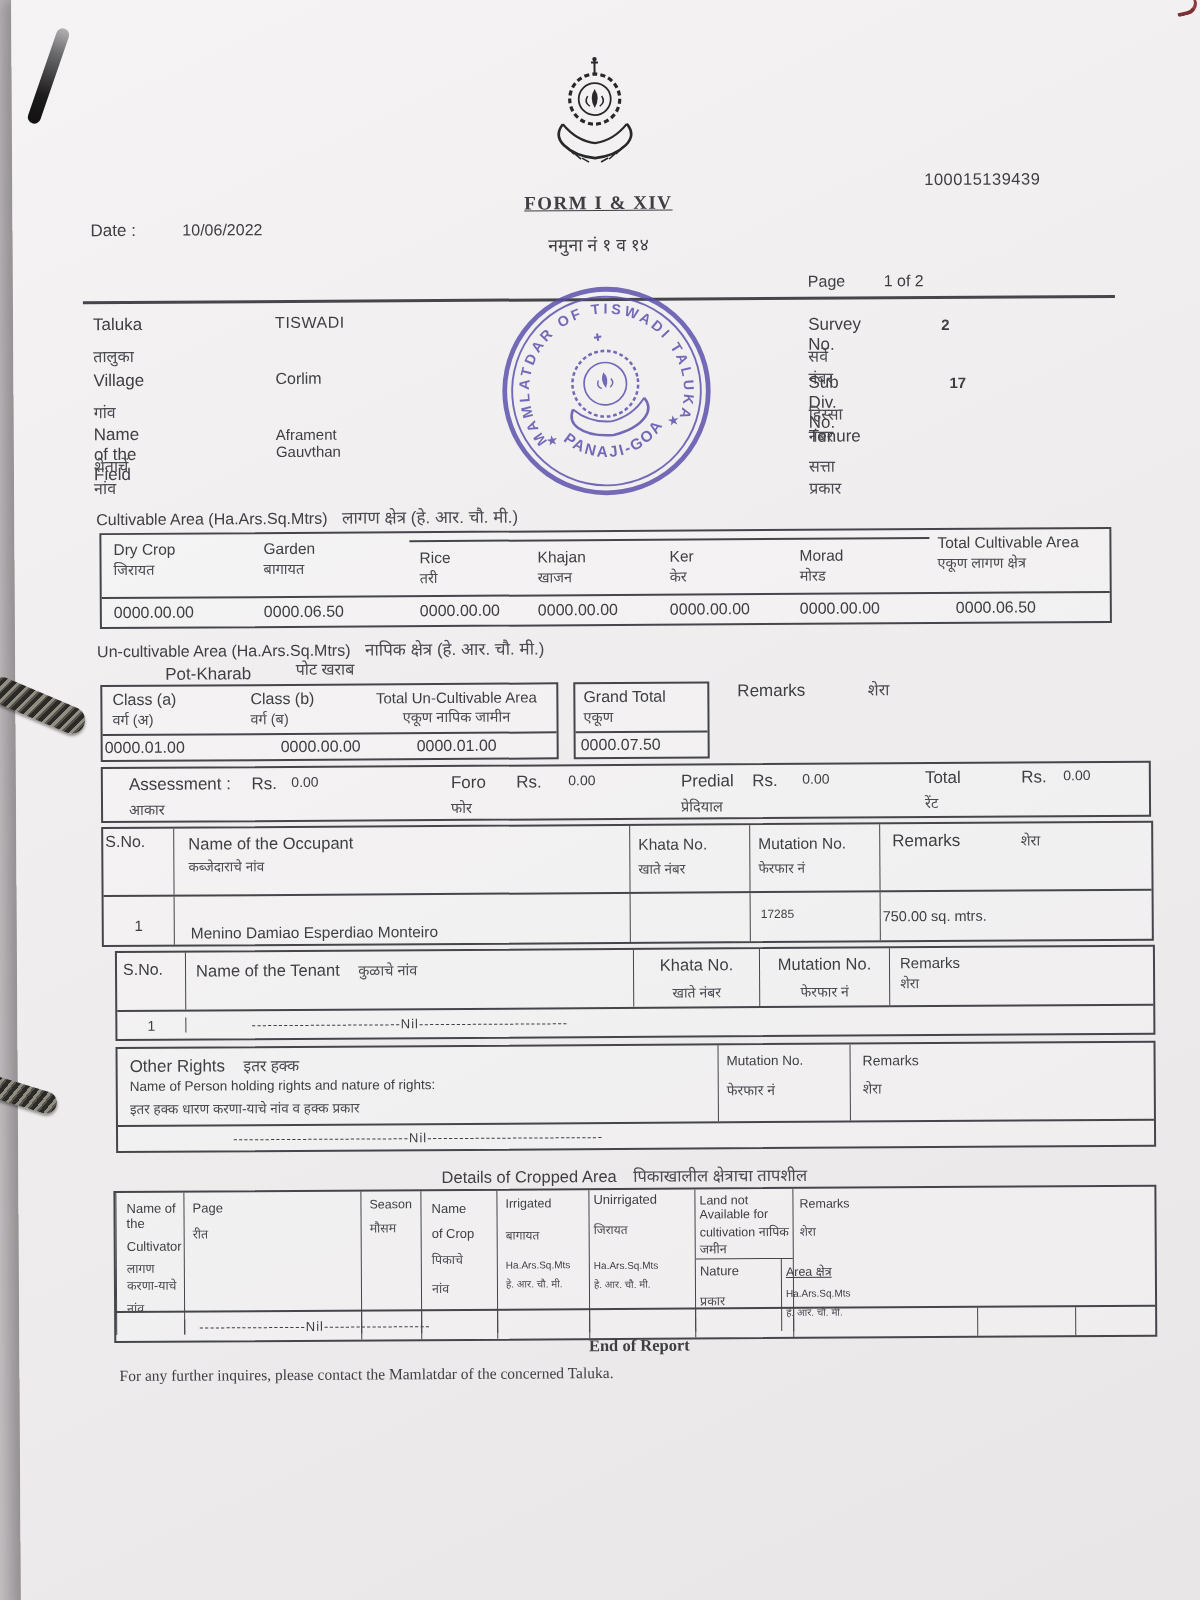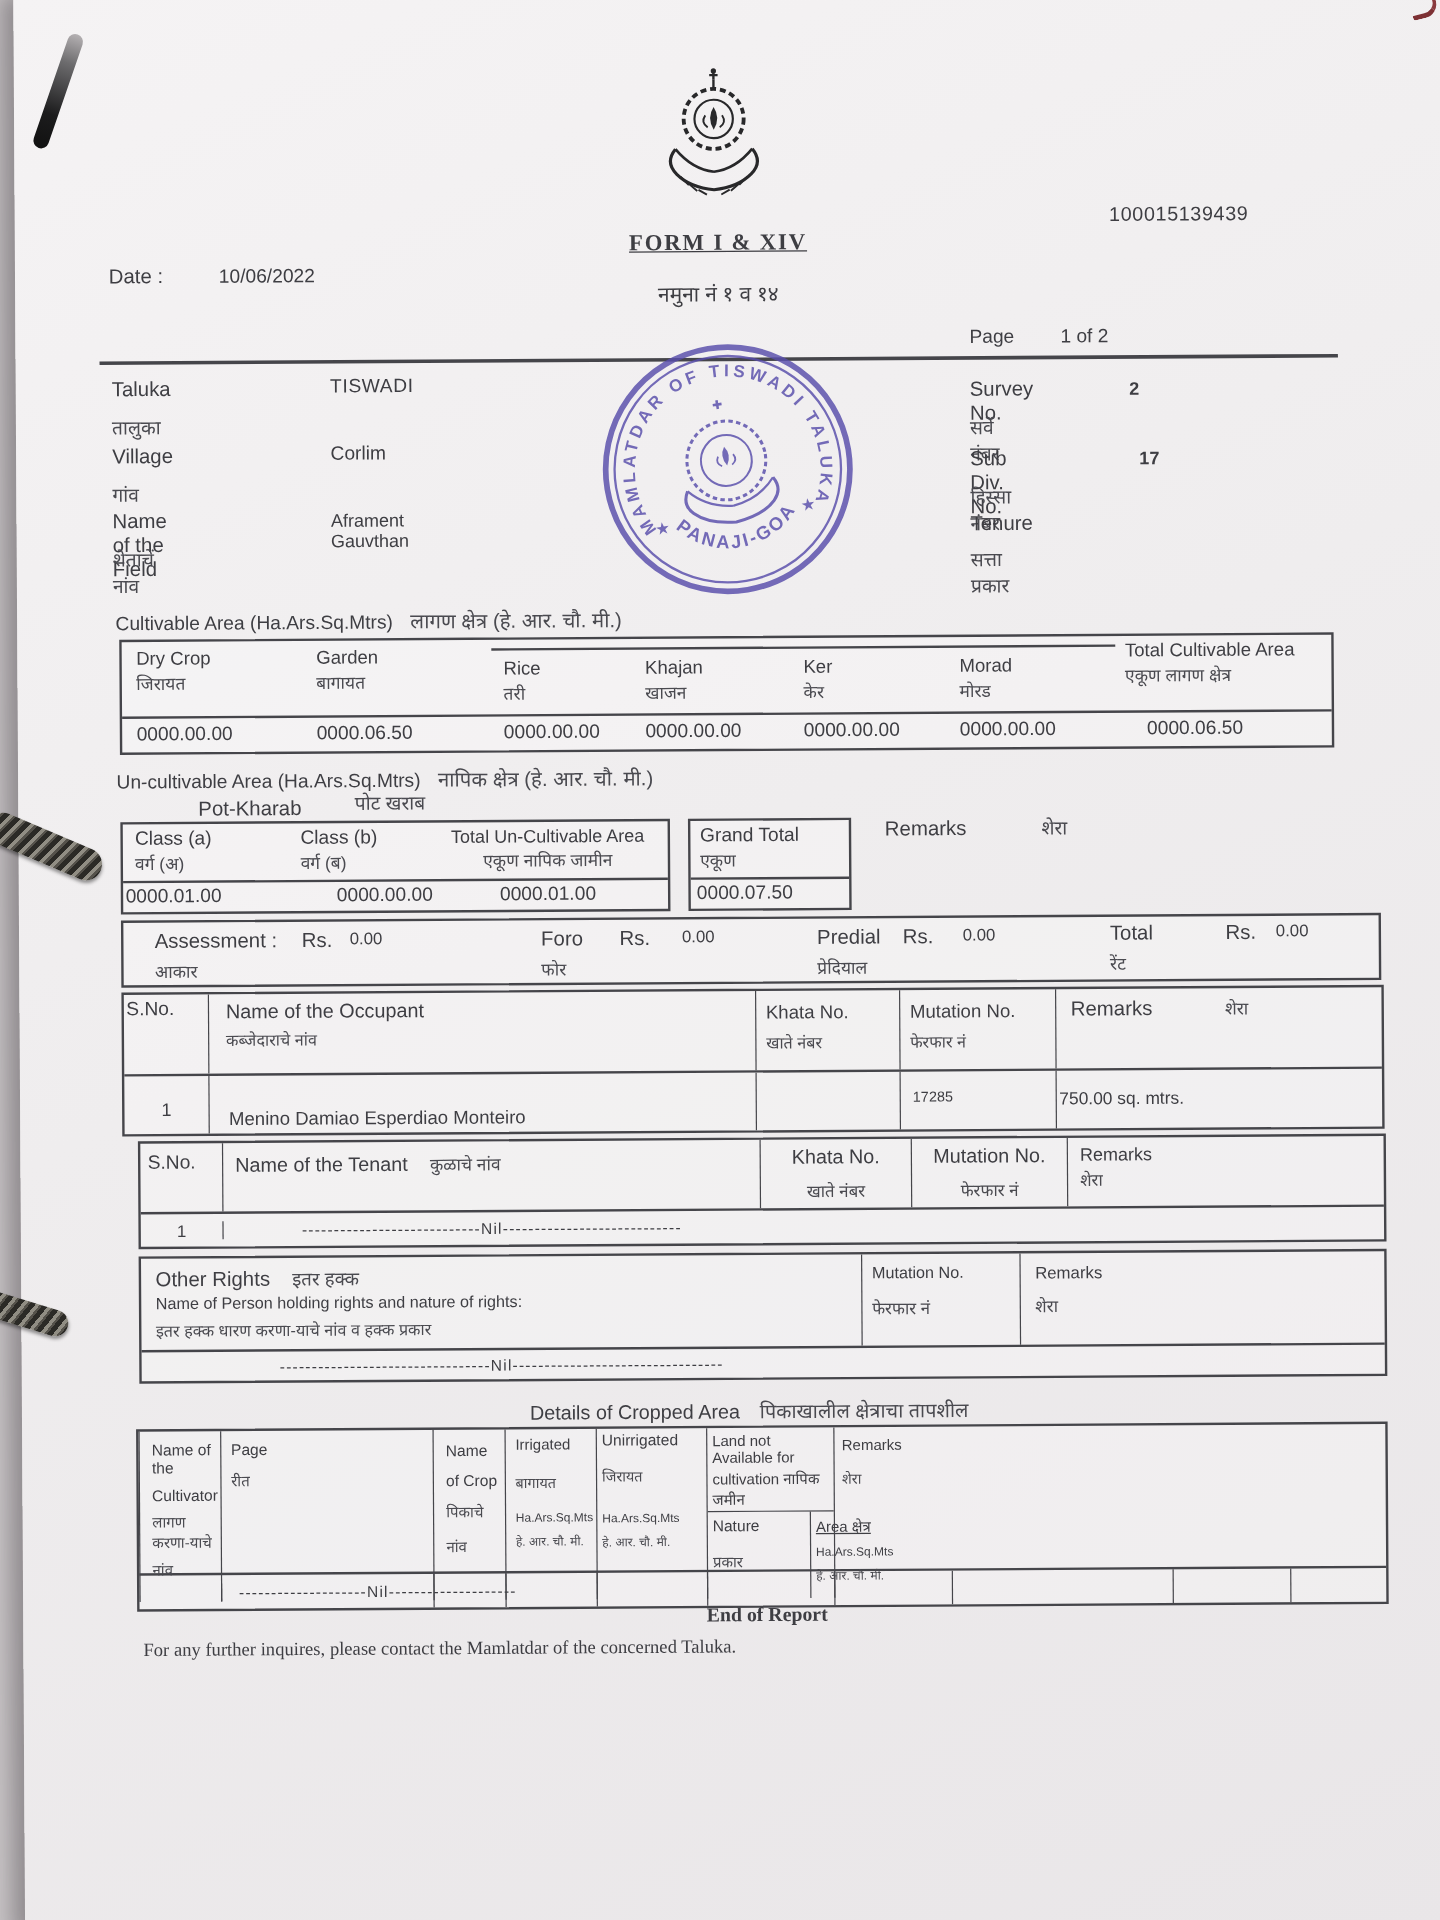--- a/index.html
+++ b/index.html
@@ -347,20 +347,24 @@
       <div class="cell bl" style="padding:8px 0 0 10px;">
         <div class="small">Name of the</div>
         <div class="small" style="margin-top:8px;">Cultivator</div>
         <div class="hi" style="font-size:12.5px;margin-top:6px;">लागण करणा-याचे</div>
         <div class="hi" style="font-size:12.5px;margin-top:6px;">नांव</div>
       </div>
       <div class="cell bl" style="padding:8px 0 0 8px;">
         <div class="small">Page</div>
         <div class="hi" style="font-size:12.5px;margin-top:10px;">रीत</div>
       </div>
+      <div class="cell bl" style="padding:6px 0 0 8px;">
+        <div style="font-size:12.5px;">Season</div>
+        <div class="hi" style="font-size:12.5px;margin-top:8px;">मौसम</div>
+      </div>
       <div class="cell bl" style="padding:10px 0 0 10px;">
         <div class="small">Name</div>
         <div class="small" style="margin-top:10px;">of Crop</div>
         <div class="hi" style="font-size:12.5px;margin-top:10px;">पिकाचे</div>
         <div class="hi" style="font-size:12.5px;margin-top:12px;">नांव</div>
       </div>
       <div class="cell bl" style="padding:6px 0 0 8px;">
         <div style="font-size:12.5px;">Irrigated</div>
         <div class="hi" style="font-size:12px;margin-top:16px;">बागायत</div>
         <div class="tiny" style="margin-top:16px;">Ha.Ars.Sq.Mts</div>

